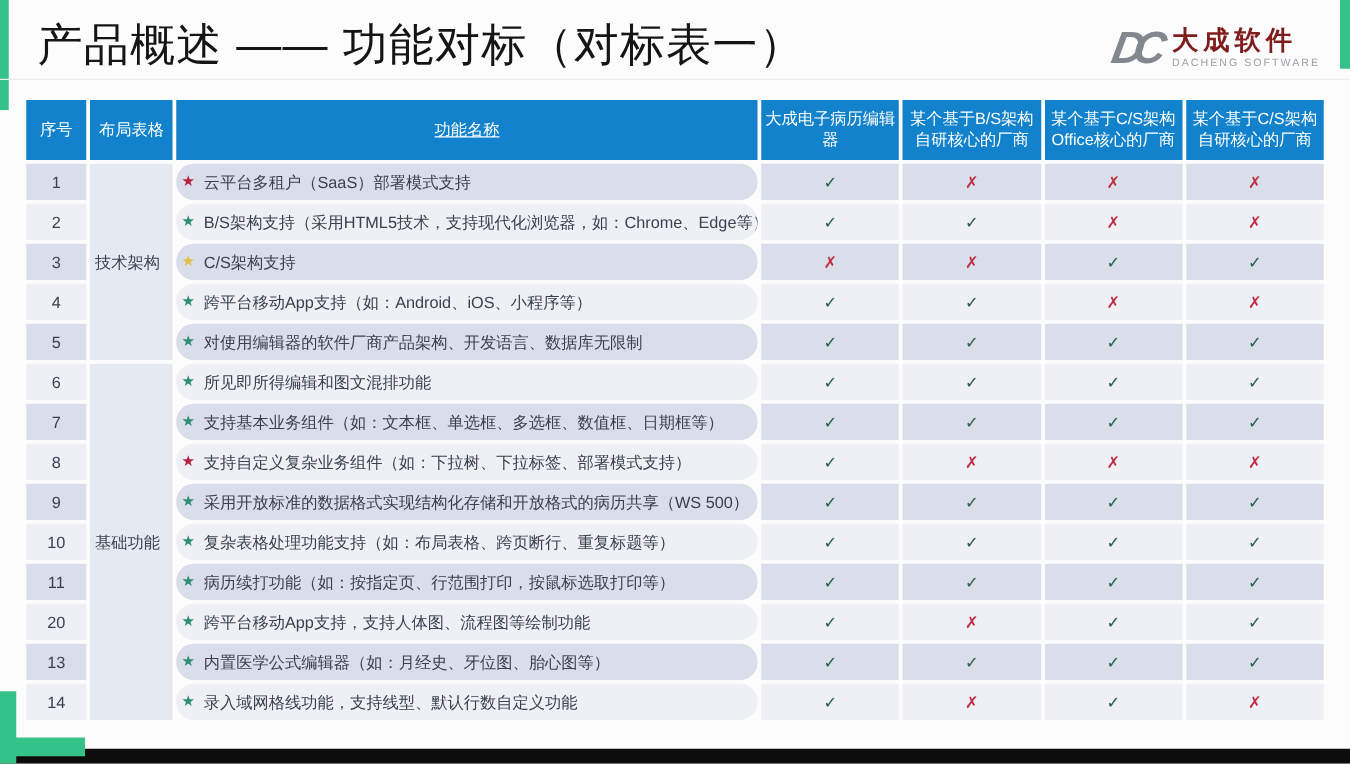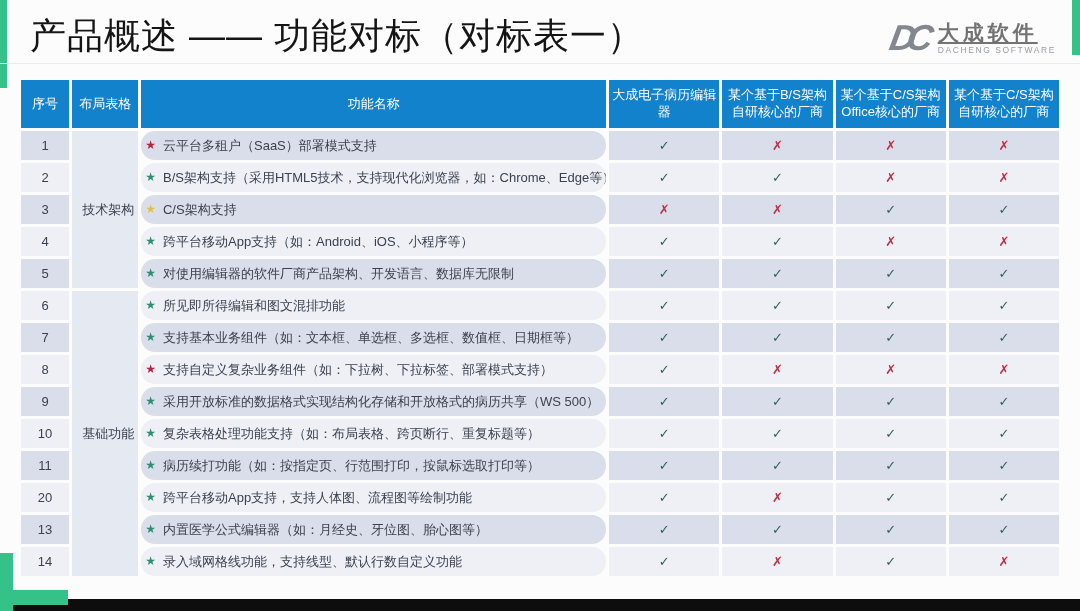--- a/index.html
+++ b/index.html
@@ -30,41 +30,41 @@
     letter-spacing:1px;white-space:nowrap;
   }
 
   
   .logo{position:absolute;right:24px;top:20px;display:flex;align-items:center;color:#888c93;}
   .logo-mark{
     font-size:36px;font-weight:bold;font-style:italic;letter-spacing:-9px;
     transform:skewX(-10deg);margin-right:14px;line-height:1;color:#83878e;
   }
   .logo-textblock{display:flex;flex-direction:column;line-height:1.05;}
-  .logo-cn{font-size:21px;font-weight:bold;letter-spacing:4px;color:#737373;text-decoration:underline;}
+  .logo-cn{font-size:21px;font-weight:bold;letter-spacing:4px;color:#7f1d1d;}
   .logo-en{font-size:8.5px;letter-spacing:1.6px;color:#9a9da3;margin-top:2px;}
 
   
   table.cmp{
     position:absolute;left:18px;top:77px;width:1044px;
     border-collapse:separate;border-spacing:3px;table-layout:fixed;
   }
   table.cmp th{
     background:var(--header-blue);color:#ffffff;font-weight:normal;
     font-size:13px;line-height:1.3;height:48px;padding:2px 3px;text-align:center;
     vertical-align:middle;
   }
-  th.h-feature{font-size:14px;}
+  th.h-feature{font-size:14px;text-decoration:underline;}
   table.cmp td{
     height:29px;font-size:13px;color:#3c414d;vertical-align:middle;padding:2px 4px;
   }
   tr.dark td.stripe{background:var(--row-dark);}
   tr.light td.stripe{background:var(--row-light);}
   td.cat{
-    background:var(--cat-bg);text-align:right;font-size:14px;color:#33373f;
+    background:var(--cat-bg);text-align:left;font-size:14px;color:#33373f;
   }
   td.row-number{text-align:center;color:#51565f;}
   td.feature-cell{text-align:left;padding-left:10px;white-space:nowrap;overflow:hidden;border-radius:14px;}
   .star{font-size:12px;margin-right:7px;vertical-align:1px;}
   .star.green{color:#2f8d74;}
   .star.red{color:#b6233c;}
   .star.yellow{color:#e3bf4a;}
   td.mark-cell{text-align:center;font-weight:bold;font-size:14px;}
   td.mark-cell .mk.check{color:var(--check);}
   td.mark-cell .mk.cross{color:var(--cross);font-style:italic;}

